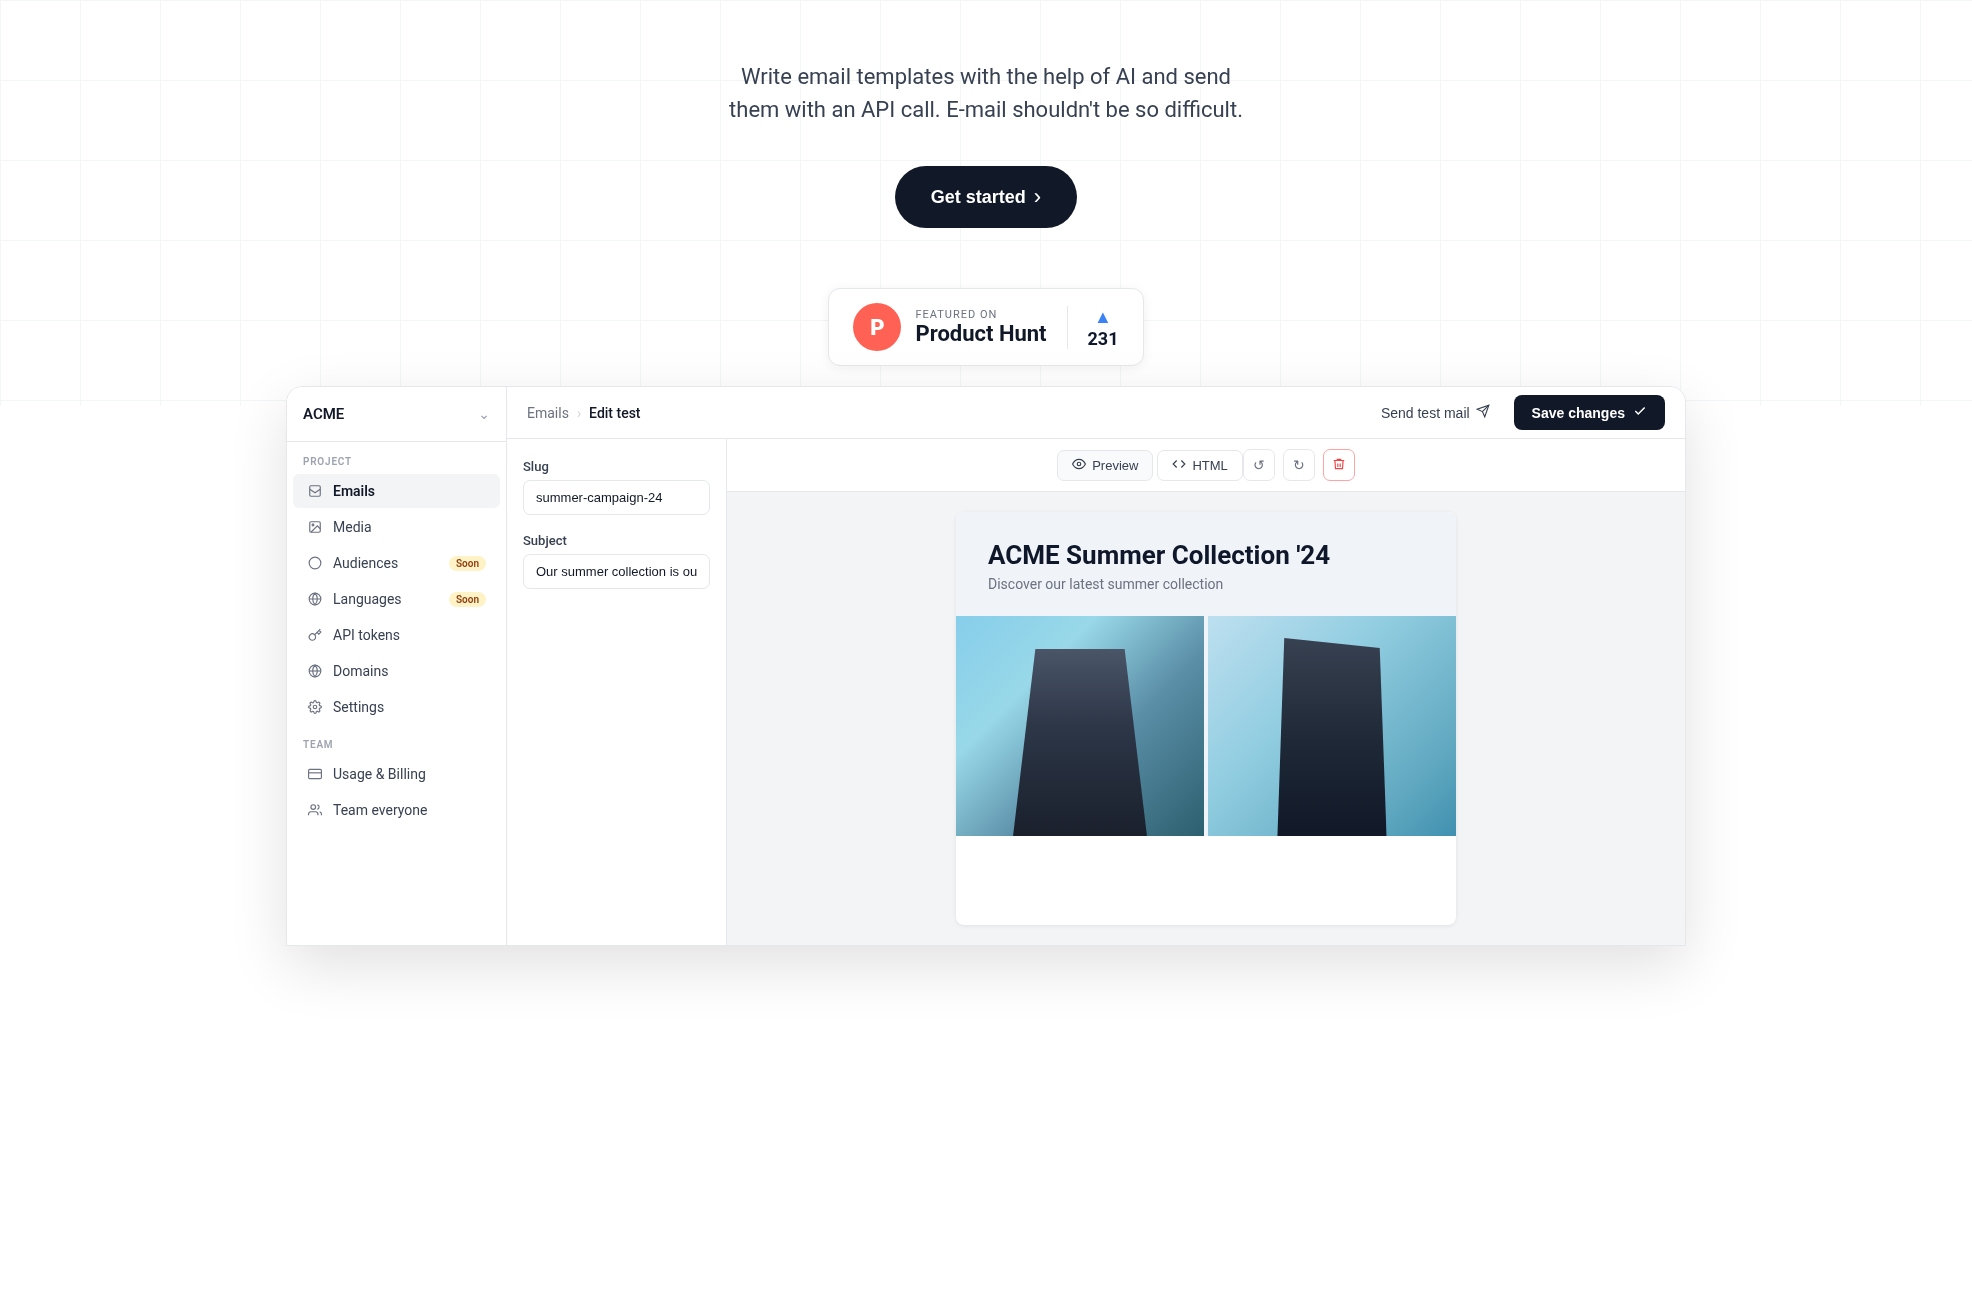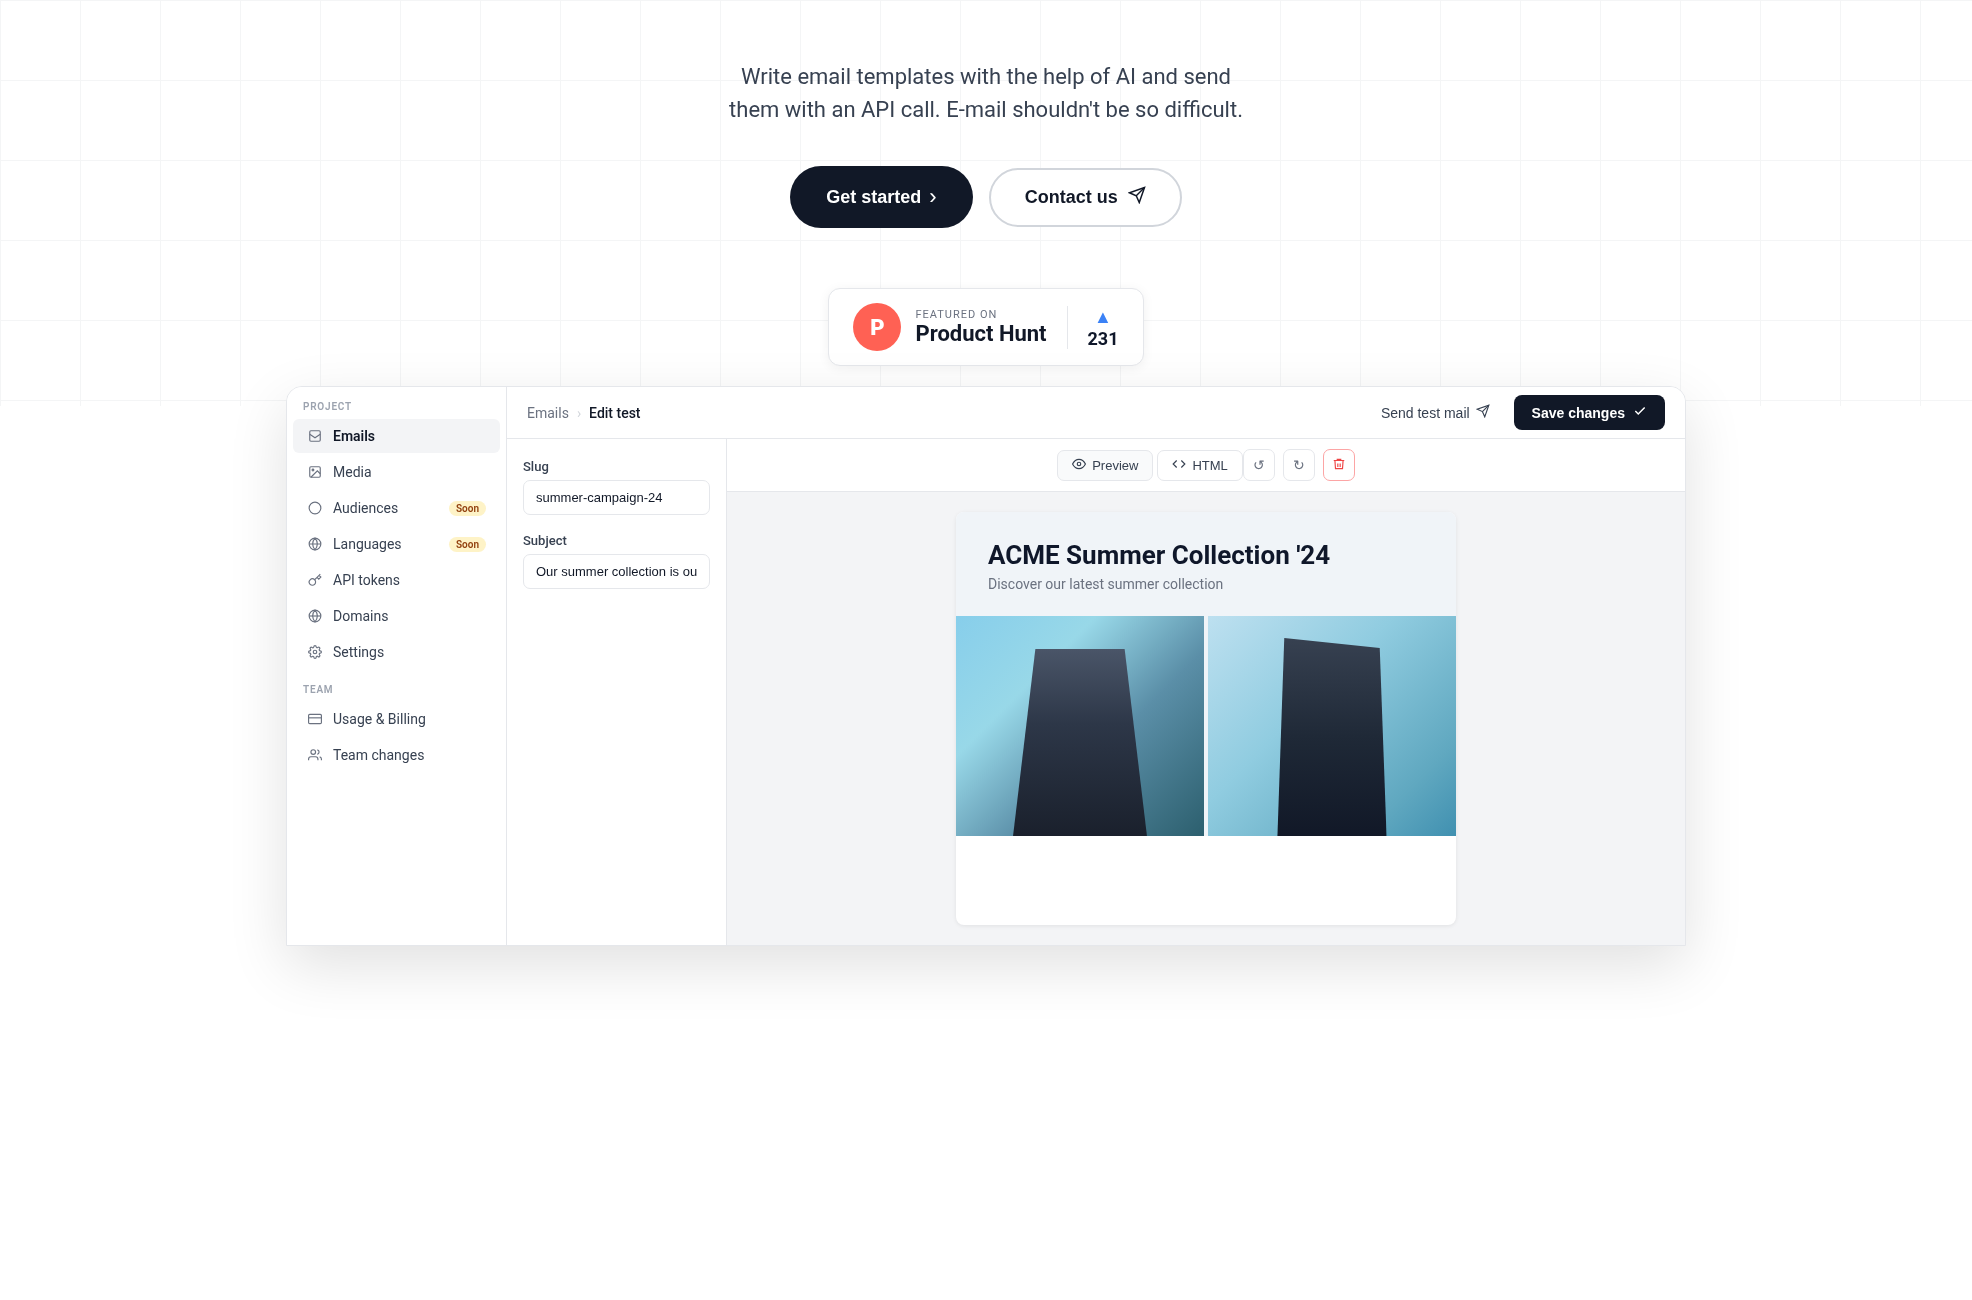--- a/index.html
+++ b/index.html
@@ -555,29 +555,20 @@
 <body>
 
 <section class="hero">
   <div class="grid-bg"></div>
   <div class="hero-content">
     <p class="hero-subtitle">Write email templates with the help of AI and send them with an API call. E-mail shouldn't be so difficult.</p>
     <div class="hero-buttons">
       <button class="btn-primary">
         <span>Get started</span>
       </button>
-      <button class="btn-secondary">
-        <span>Contact us</span>
-        <span>
-          <svg width="18" height="18" viewBox="0 0 24 24" fill="none" stroke="currentColor" stroke-width="2">
-            <line x1="22" y1="2" x2="11" y2="13"></line>
-            <polygon points="22 2 15 22 11 13 2 9 22 2"></polygon>
-          </svg>
-        </span>
-      </button>
     </div>
   </div>
 
   <div class="ph-badge-area">
     <div class="ph-badge">
       <div class="ph-logo">P</div>
       <div class="ph-text">
         <span class="ph-featured">FEATURED ON</span>
         <span class="ph-name">Product Hunt</span>
       </div>
@@ -586,20 +577,24 @@
         <span class="ph-count">231</span>
       </div>
     </div>
   </div>
 </section>
 
 <div class="app-window-wrapper">
   <div class="app-window">
 
     <aside class="sidebar">
+      <div class="sidebar-header">
+        <span class="sidebar-brand">ACME</span>
+        <span class="sidebar-chevron">⌄</span>
+      </div>
 
       <div class="sidebar-section-label">PROJECT</div>
 
       <div class="sidebar-item active">
         <span class="sidebar-icon">
           <svg width="14" height="14" viewBox="0 0 24 24" fill="none" stroke="currentColor" stroke-width="2">
               <rect x="3" y="3" width="18" height="18" rx="2"></rect>
               <path d="M3 9l9 6 9-6"></path>
             </svg>
         </span>
@@ -682,21 +677,21 @@
 
       <div class="sidebar-item">
         <span class="sidebar-icon">
           <svg width="14" height="14" viewBox="0 0 24 24" fill="none" stroke="currentColor" stroke-width="2">
               <path d="M17 21v-2a4 4 0 0 0-4-4H5a4 4 0 0 0-4 4v2"></path>
               <circle cx="9" cy="7" r="4"></circle>
               <path d="M23 21v-2a4 4 0 0 0-3-3.87"></path>
               <path d="M16 3.13a4 4 0 0 1 0 7.75"></path>
             </svg>
         </span>
-        <span>Team changes</span>
+        <span>Team everyone</span>
       </div>
     </aside>
 
     <main class="main-content">
 
       <div class="topbar">
         <nav class="breadcrumb">
           <span class="breadcrumb-link">Emails</span>
           <span class="breadcrumb-sep">›</span>
           <span class="breadcrumb-current">Edit test</span>

